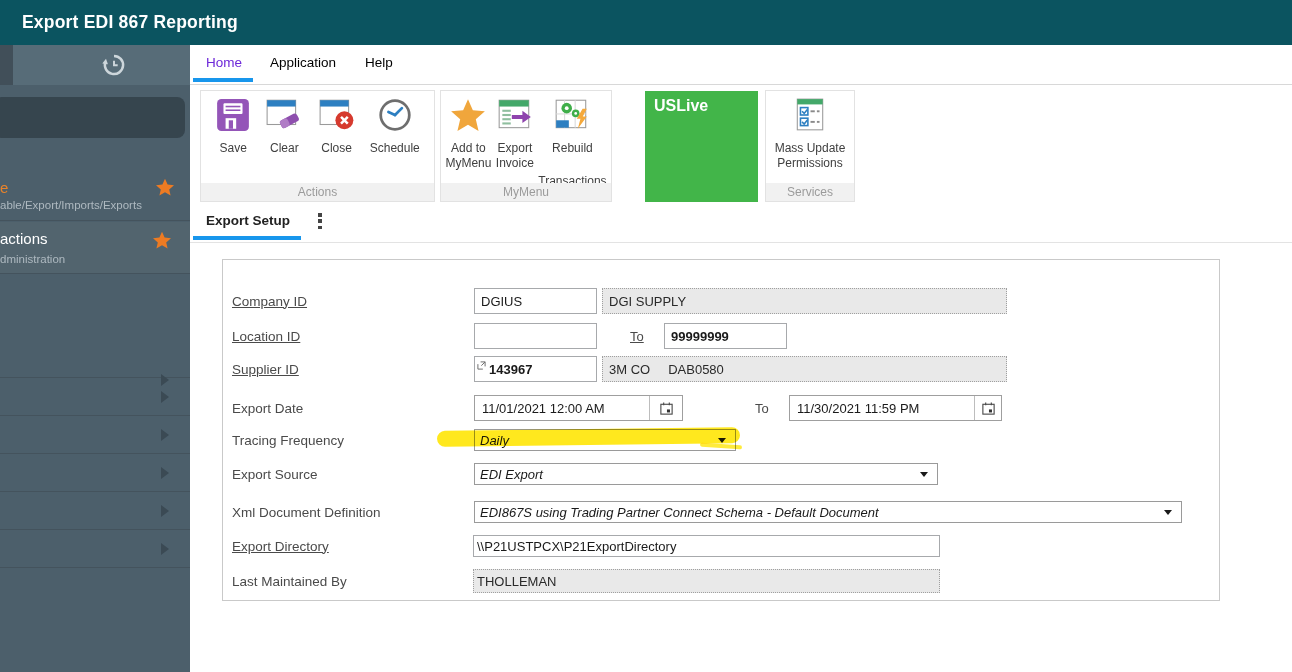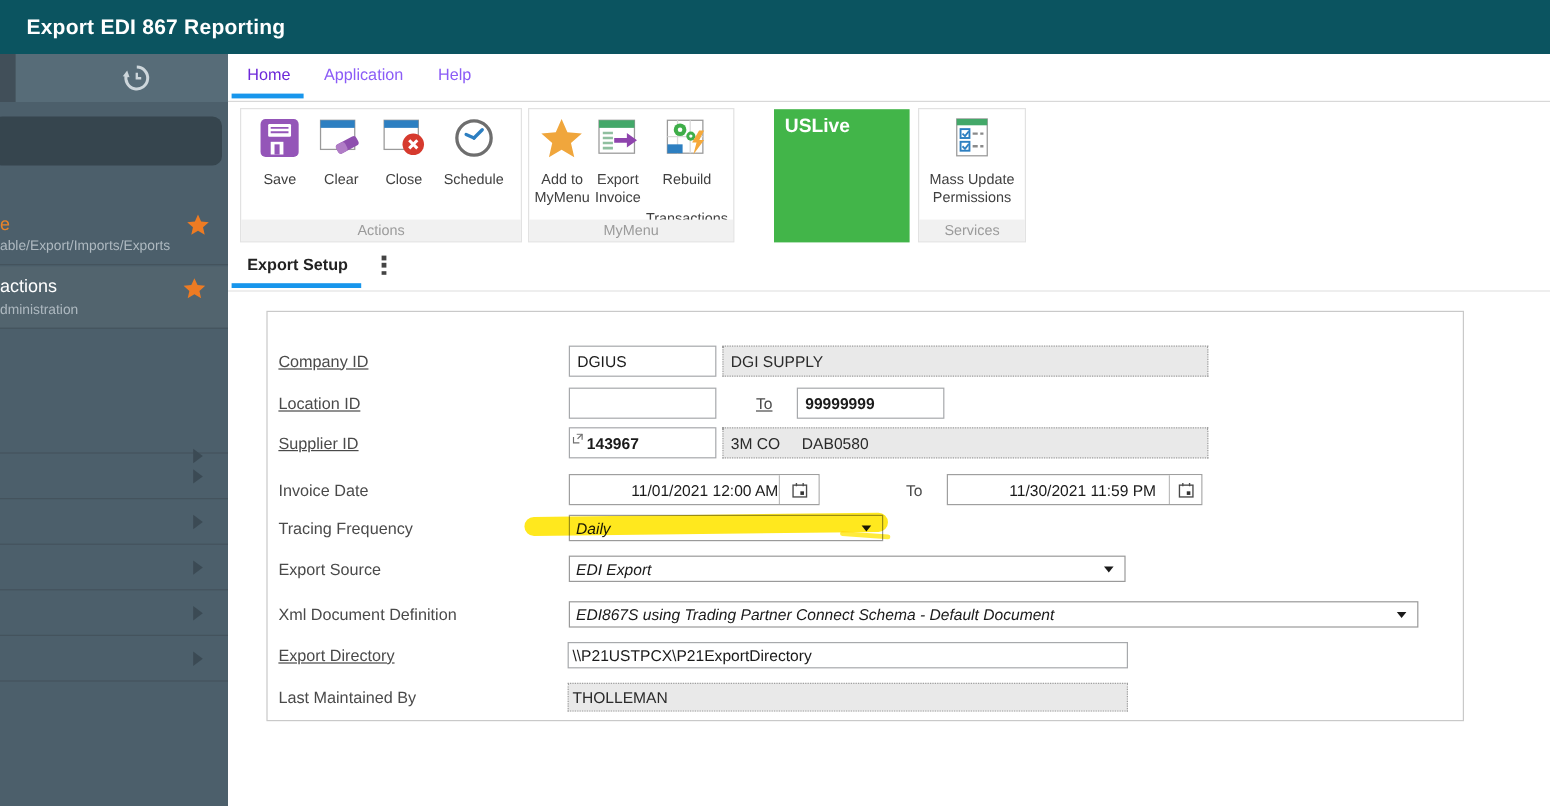--- a/index.html
+++ b/index.html
@@ -9,21 +9,21 @@
   #stage { position:relative; width:1292px; height:566px; background:#fff; }
 
   
   .titlebar { left:0; top:0; width:1292px; height:45px; background:#0b5460; }
   .titlebar .title { position:absolute; left:22px; top:12px; color:#fff;
     font-size:17.5px; font-weight:bold; letter-spacing:.2px; }
 
   
   .tabstrip { left:190px; top:45px; width:1102px; height:40px; background:#fff;
     border-bottom:1px solid #d8d8d8; }
-  .mtab { position:absolute; top:10px; font-size:13.5px; color:#8b5cf6; cursor:default; }
+  .mtab { position:absolute; top:10px; font-size:13.5px; color:#000000; cursor:default; }
   .mtab.active { font-weight:normal; color:#6d28d9; }
   .mtab-underline { position:absolute; left:3px; top:33px; width:60px; height:4px; background:#1896ec; }
 
   
   .sidebar { left:0; top:45px; width:190px; height:627px; background:#4c5f6b; }
   .sb-head { position:absolute; left:0; top:0; width:190px; height:40px; background:#576c78; }
   .sb-head-strip { position:absolute; left:0; top:0; width:13px; height:40px; background:#414f59; }
   .sb-restore { position:absolute; left:101px; top:7px; width:26px; height:26px; }
   .sb-search { position:absolute; left:-6px; top:52px; width:191px; height:41px;
     background:#36454e; border-radius:8px; }
@@ -65,21 +65,21 @@
   .flabel.link { text-decoration:underline; }
   .tolabel { position:absolute; font-size:13px; color:#4a4a4a; height:26px; display:flex; align-items:center; }
   .tolabel.link { text-decoration:underline; }
 
   .finput { position:absolute; background:#fff; border:1px solid #a7a9ac; font-size:13px;
     color:#1a1a1a; display:flex; align-items:center; padding-left:6px; white-space:nowrap; overflow:hidden; }
   .finput.bold { font-weight:bold; }
   .rofield { position:absolute; background:#e9e9e9; border:1px dotted #9f9f9f; font-size:13px;
     color:#2a2a2a; display:flex; align-items:center; padding-left:6px; white-space:nowrap; overflow:hidden; }
 
-  .datebox { position:absolute; height:26px; border:1px solid #9f9f9f; background:#fff; display:flex;padding-left:44px; }
+  .datebox { position:absolute; height:26px; border:1px solid #9f9f9f; background:#fff; display:flex; }
   .dateval { flex:1; font-size:13px; color:#1a1a1a; display:flex; align-items:center; padding-left:7px; }
   .calbtn { width:33px; border-left:1px solid #bdbdbd; display:flex; align-items:center;
     justify-content:center; background:#fff; cursor:pointer; }
 
   .dropdown { position:absolute; height:22px; border:1px solid #9a9a9a; background:#fff;
     display:flex; align-items:center; cursor:pointer;font-style:italic; }
   .ddval { flex:1; font-size:13px; color:#1a1a1a; padding-left:5px; white-space:nowrap; overflow:hidden; }
   .caret { width:0; height:0; border-left:4.5px solid transparent; border-right:4.5px solid transparent;
     border-top:5.5px solid #1a1a1a; margin-right:9px; }
 
@@ -319,21 +319,21 @@
         <path d="M9 1 L4.8 5.2" stroke="#6f6f6f" stroke-width="1.1"></path>
       </svg>
     </span>
     <span>143967</span>
   </div>
   <div class="rofield" style="left:602px; top:356px; width:405px; height:26px;">
     <span>3M CO</span>
     <span style="margin-left:18px">DAB0580</span>
   </div>
 
-  <div class="flabel" style="top:395px">Invoice Date</div>
+  <div class="flabel" style="top:395px">Export Date</div>
   <div class="datebox" style="left:474px; top:395px; width:209px;">
     <span class="dateval">11/01/2021 12:00 AM</span>
     <span class="calbtn">
       <svg viewBox="0 0 16 16" width="15" height="15">
         <rect x="2" y="3.5" width="12" height="10.5" fill="#fff" stroke="#4a4a4a" stroke-width="1.2"></rect>
         <line x1="5" y1="1.5" x2="5" y2="4.5" stroke="#4a4a4a" stroke-width="1.2"></line>
         <line x1="11" y1="1.5" x2="11" y2="4.5" stroke="#4a4a4a" stroke-width="1.2"></line>
         <rect x="8.5" y="9" width="3.2" height="3.2" fill="#333"></rect>
       </svg>
     </span>

